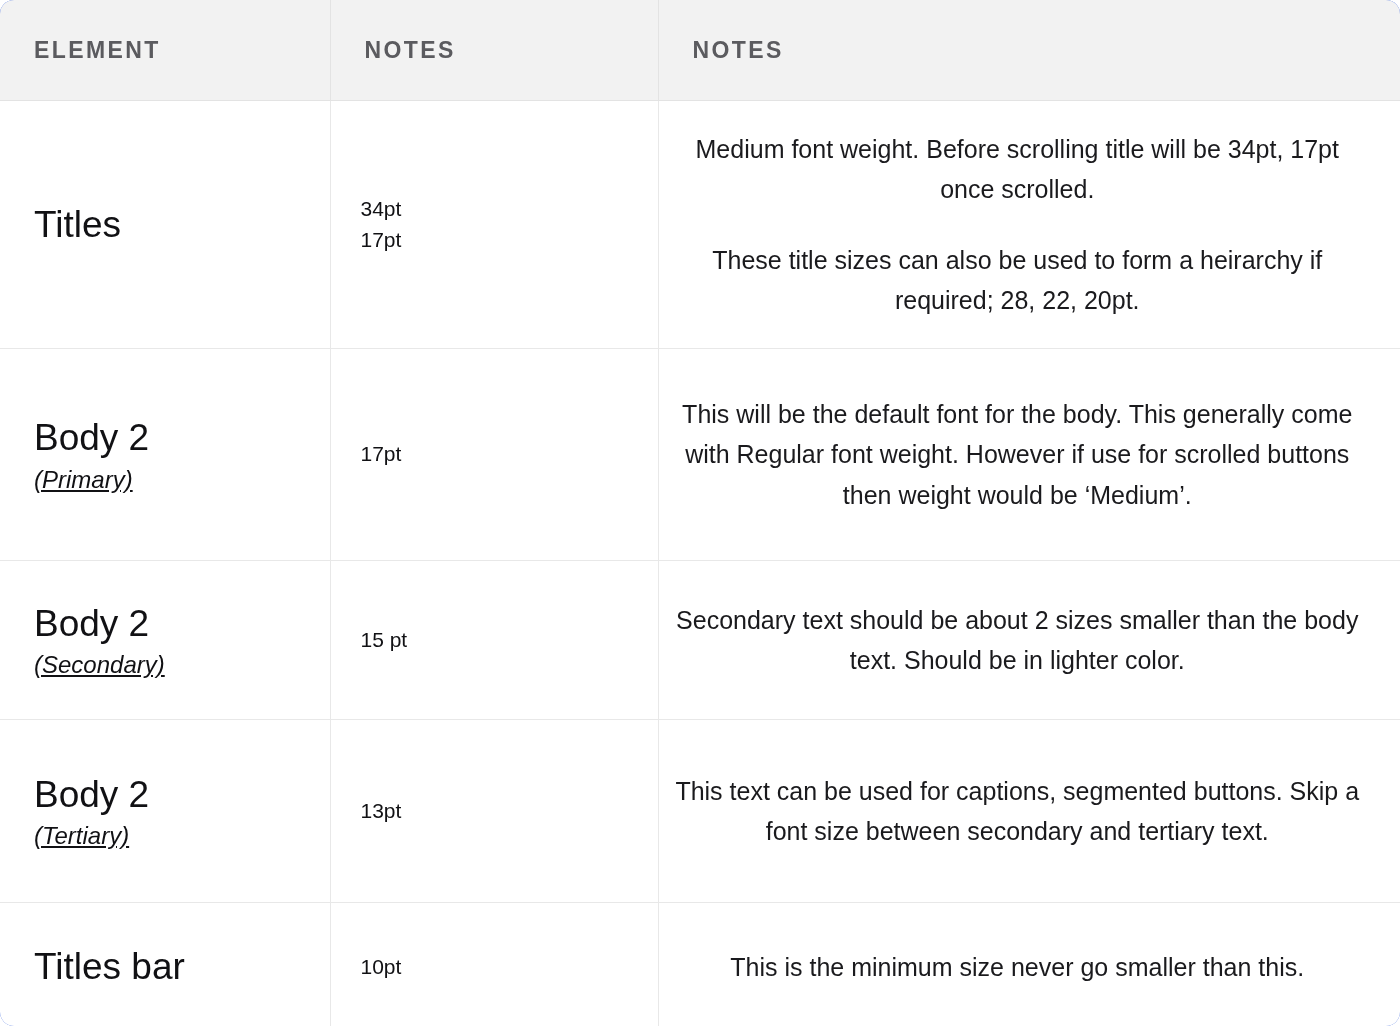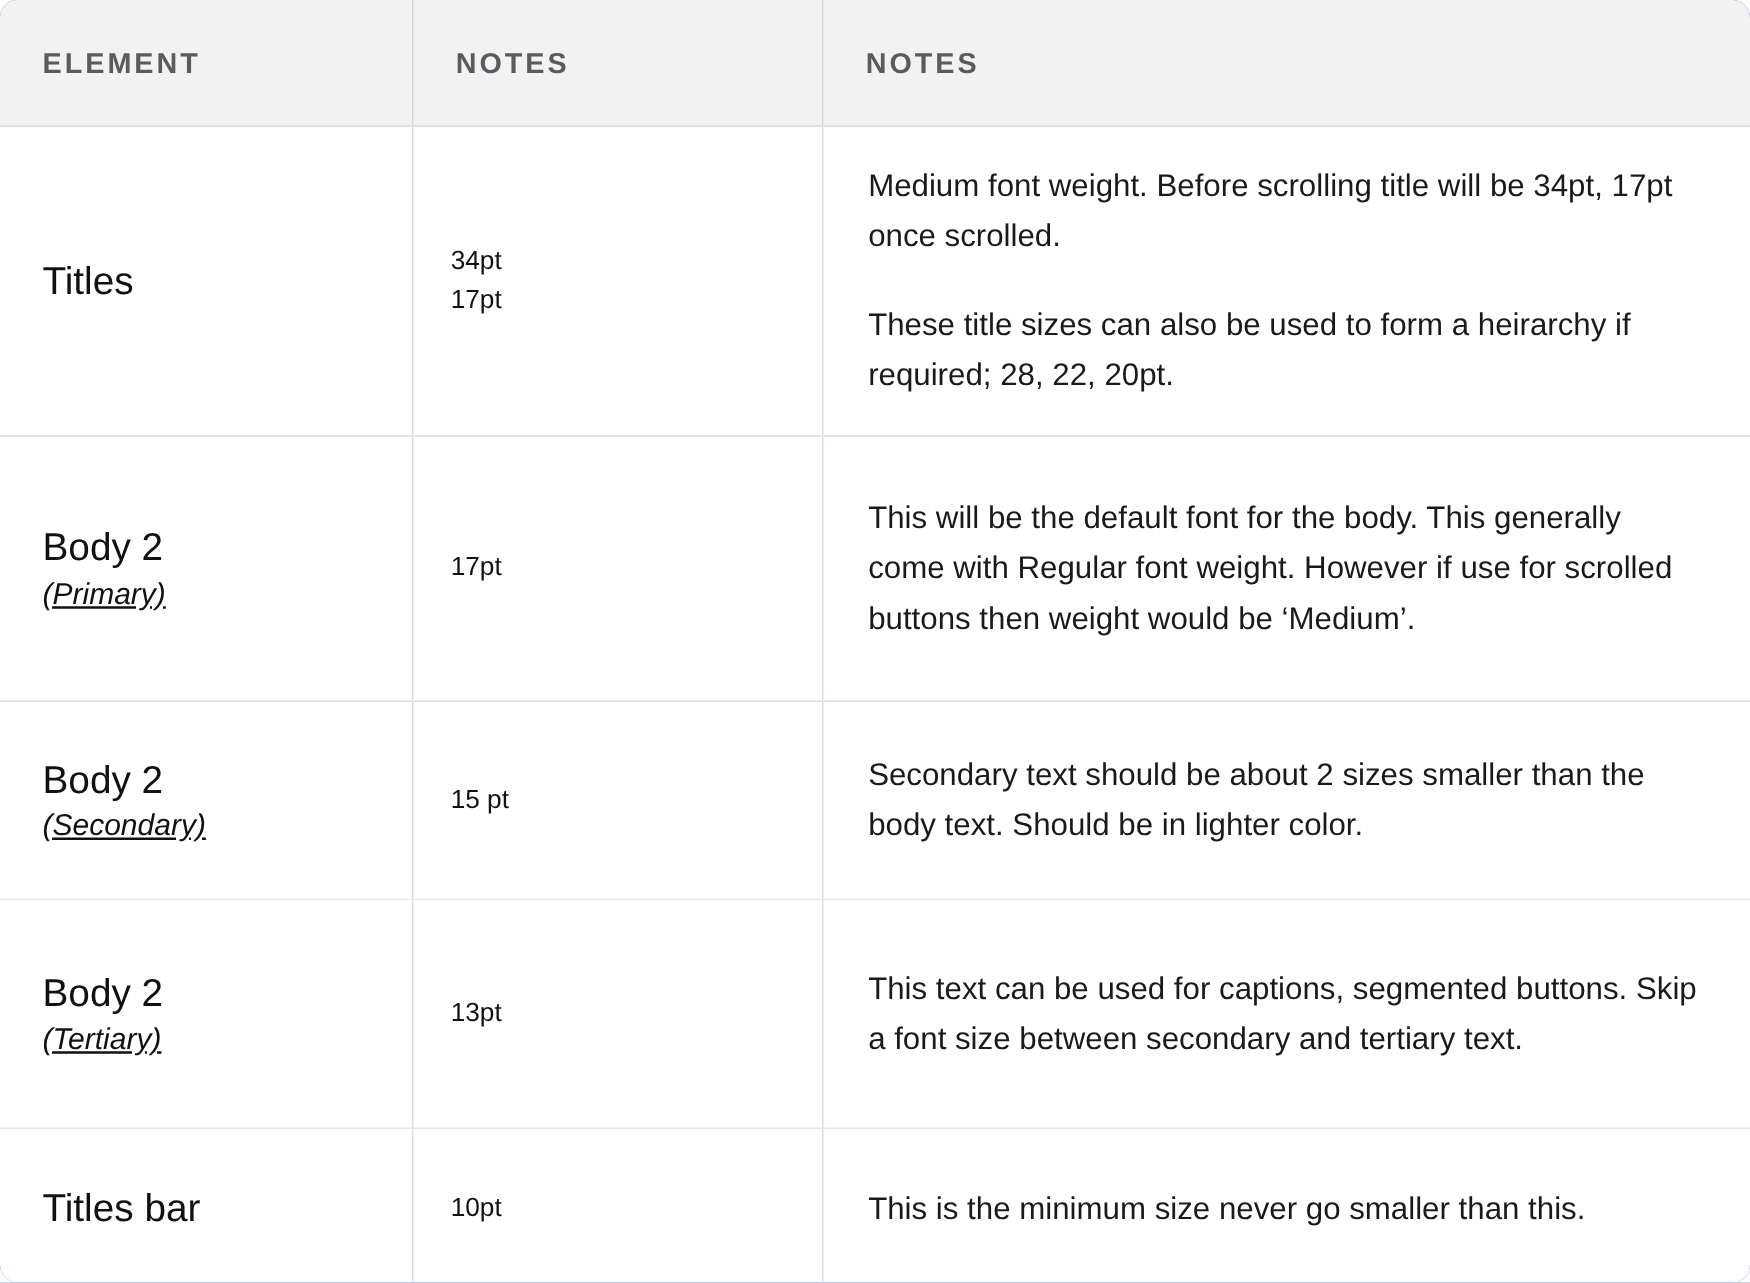--- a/index.html
+++ b/index.html
@@ -53,21 +53,21 @@
     vertical-align: middle;
     background: #ffffff;
   }
   tbody td.notes-cell { border-right: none; }
   tbody tr:last-child td { border-bottom: none; }
 
   td.element-cell {
     padding: 0 0 0 34px;
   }
   .el-name {
-    font-size: 31px;
+    font-size: 37px;
     font-weight: 400;
     color: #111114;
     line-height: 1.28;
   }
   .el-sub {
     font-size: 24px;
     font-style: italic;
     color: #111114;
     line-height: 1.3;
     margin-top: 2px;
@@ -76,21 +76,22 @@
   td.sizing-cell {
     padding: 0 0 0 30px;
   }
   .sz {
     font-size: 21px;
     color: #111114;
     line-height: 1.45;
     white-space: pre-line;
   }
   td.notes-cell {
-    padding: 0 40px 0 36px;
+    padding: 0 40px 0 16px;
+    text-align: center;
   }
   .note-p {
     font-size: 25px;
     line-height: 1.62;
     color: #1a1a1d;
     margin: 0;
   }
   .note-p + .note-p { margin-top: 30px; }
 
   

